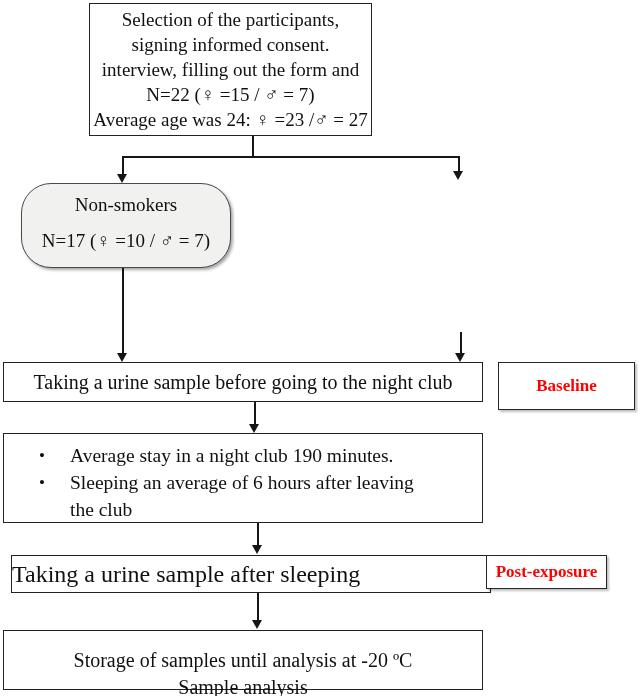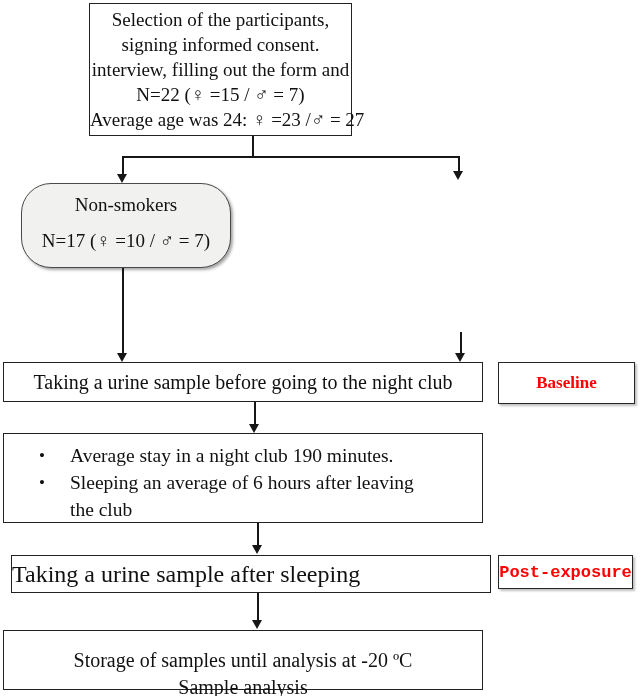--- a/index.html
+++ b/index.html
@@ -3,21 +3,21 @@
 <meta charset="utf-8">
 <style>
   html,body{margin:0;padding:0;background:#fff;}
   .canvas{
     position:relative;width:640px;height:696px;background:#ffffff;
     font-family:"Liberation Serif","DejaVu Serif",serif;color:#111;
     overflow:hidden;
   }
   .box{position:absolute;box-sizing:border-box;background:#fff;border:1.5px solid #222;}
   
-  .top-box{left:89px;top:3px;width:263px;height:133px;text-align:center;padding-top:3px;}
+  .top-box{left:89px;top:3px;width:283px;height:133px;text-align:center;padding-top:3px;}
   .top-box .ln{font-size:19px;line-height:25px;white-space:nowrap;}
   
   .ns-box{left:21px;top:183px;width:210px;height:85px;border:1px solid #4a4a4a;
           box-shadow:2px 2px 3px rgba(0,0,0,0.35);text-align:center;}
   .ns-box .title{font-size:19px;margin-top:10px;}
   .ns-box .count{font-size:19px;margin-top:14px;}
   .sm-box{left:276px;top:180px;width:352px;height:152px;border:1px solid #4a4a4a;
           box-shadow:2px 2px 3px rgba(0,0,0,0.35);}
   .sm-box .title{font-size:19px;margin-top:8px;text-align:center;}
   .sm-box .count{font-size:19px;margin-top:21px;text-align:center;}
@@ -31,22 +31,22 @@
   .club-box ul{margin:8px 0 0 0;padding:0;list-style:none;}
   .club-box li{font-size:19.5px;line-height:27px;position:relative;padding-left:66px;padding-right:40px;}
   .club-box li::before{content:"\2022";position:absolute;left:35px;font-size:17px;}
   .storage-box{left:3px;top:630px;width:480px;height:60px;text-align:center;padding-top:16px;}
   .storage-box .ln{font-size:20px;line-height:27px;}
   
   .side-label{position:absolute;box-sizing:border-box;background:#fff;border:1.5px solid #262626;
               box-shadow:1.5px 1.5px 2px rgba(0,0,0,0.25);
               display:flex;align-items:center;justify-content:center;
               font-weight:bold;font-size:17px;}
-  .lbl-baseline{left:498px;top:362px;width:137px;height:42px;}
-  .lbl-post{left:498px;top:555px;width:135px;height:34px;font-family:Liberation Mono, monospace;}
+  .lbl-baseline{left:498px;top:362px;width:137px;height:48px;}
+  .lbl-post{left:486px;top:555px;width:121px;height:34px;}
   
   .vline{position:absolute;width:2px;background:#161616;}
   .hline{position:absolute;height:2px;background:#161616;}
   .ah{position:absolute;width:0;height:0;border-left:5.5px solid transparent;
       border-right:5.5px solid transparent;border-top:9px solid #161616;}
 </style>
 </head>
 <body>
 
 <div class="canvas">

